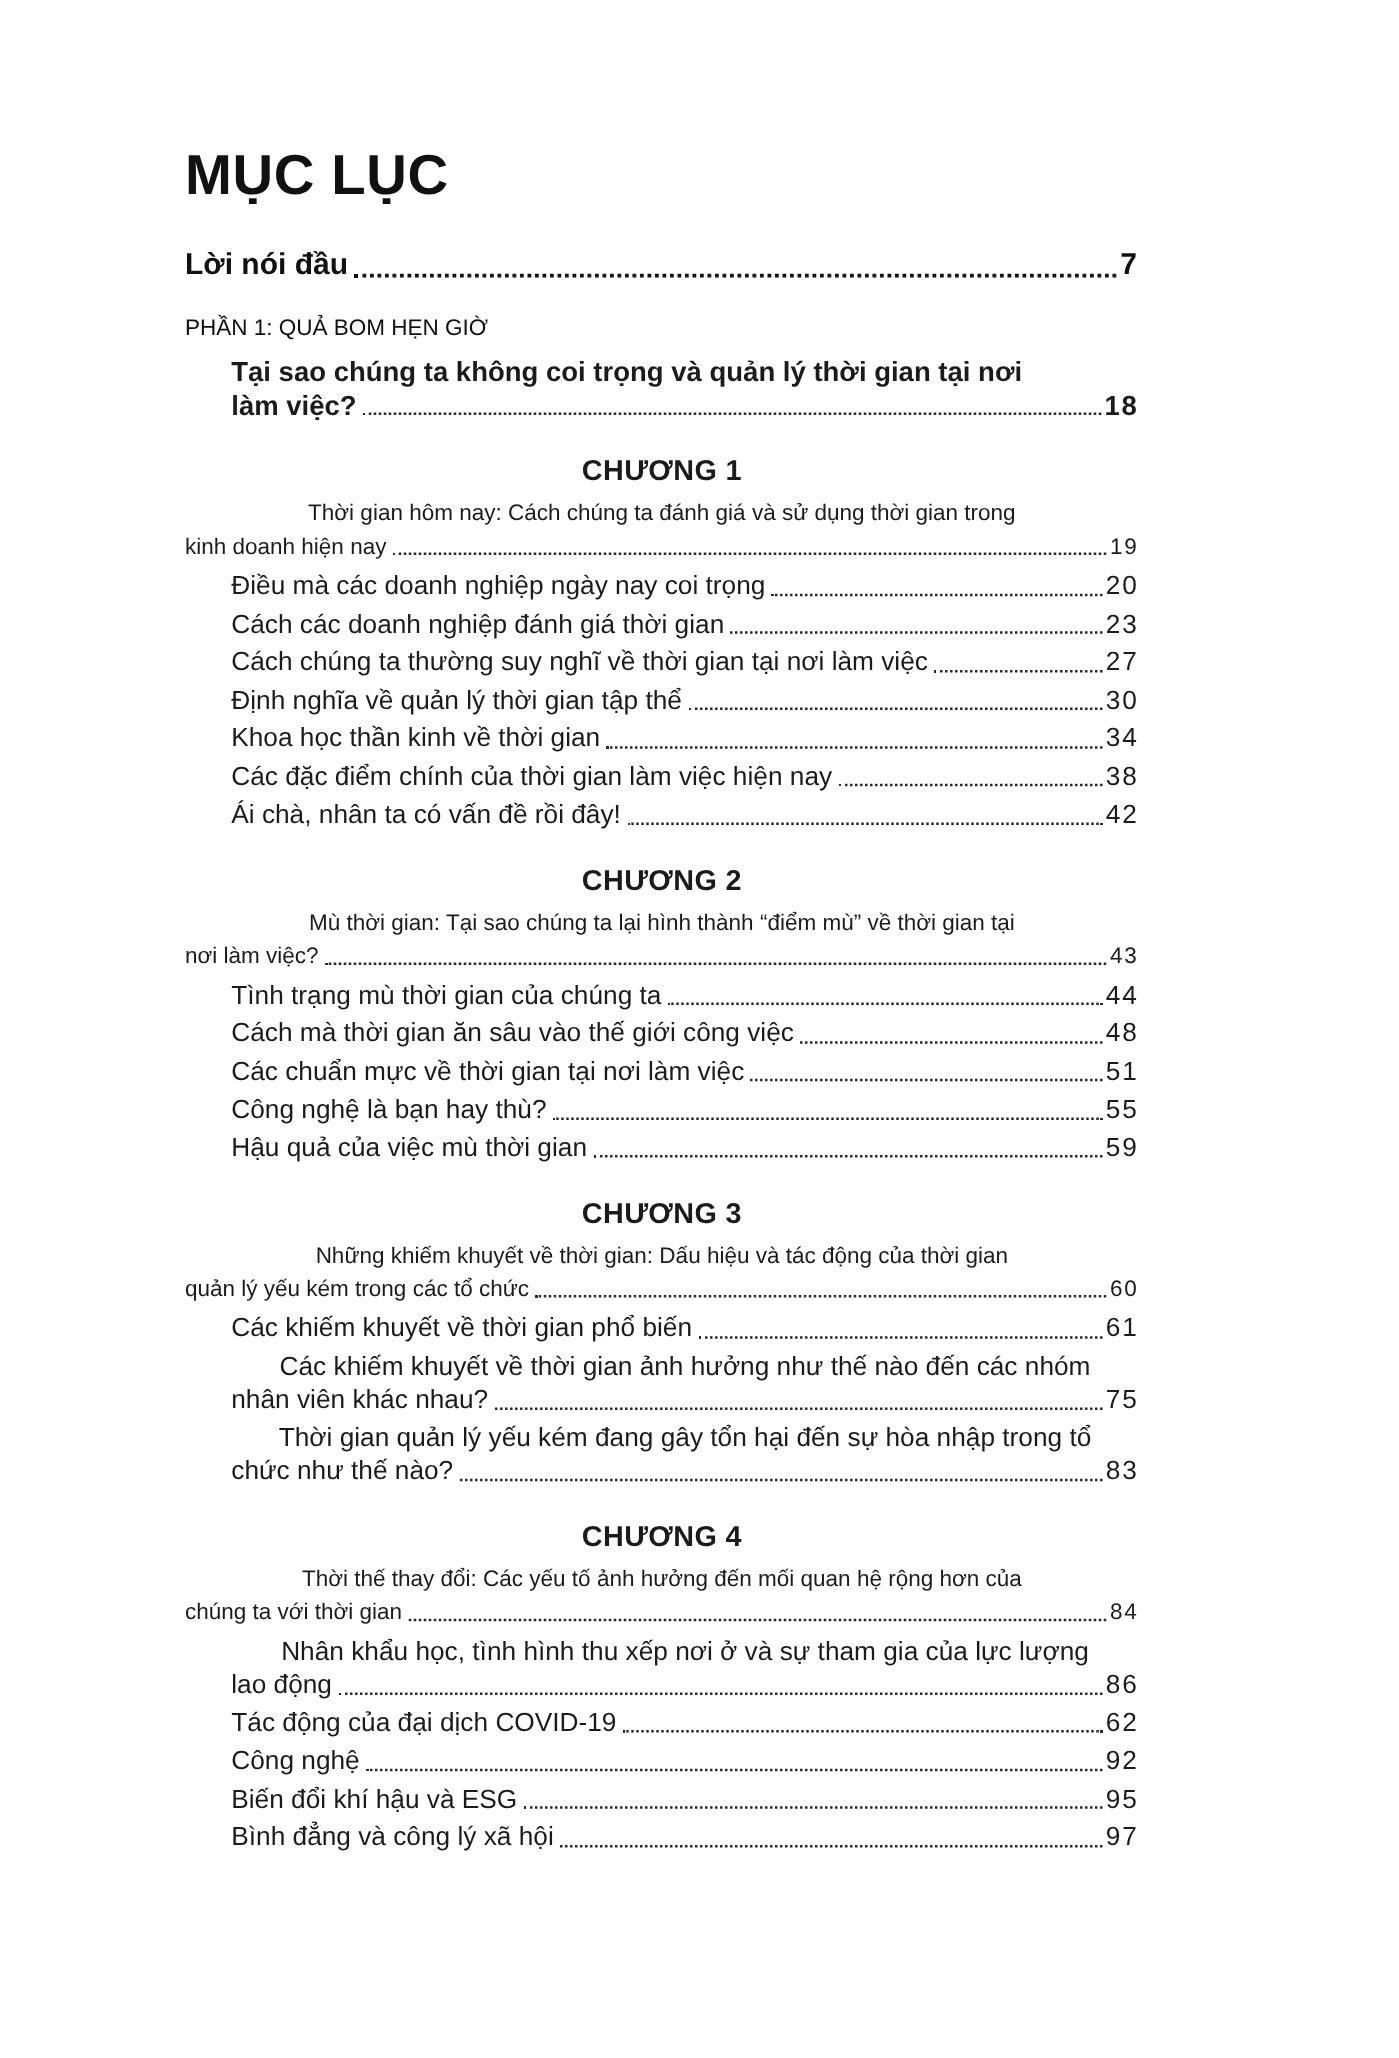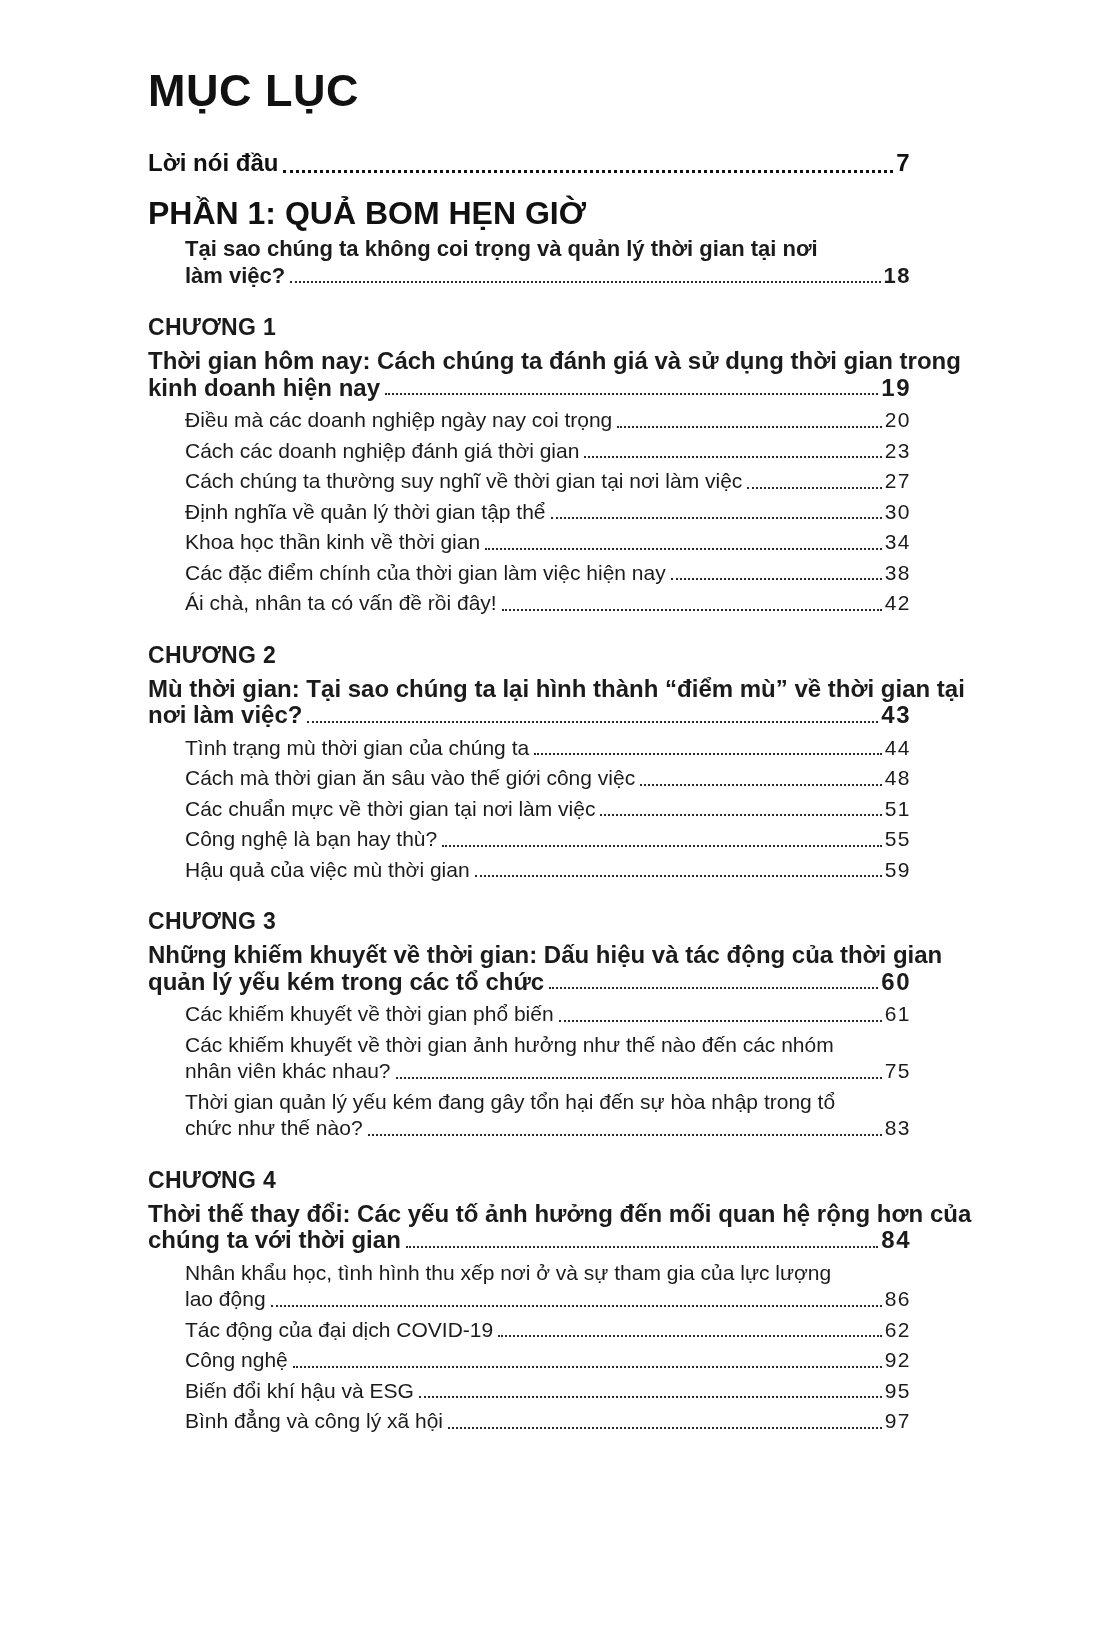--- a/index.html
+++ b/index.html
@@ -11,21 +11,21 @@
     background: #ffffff;
     font-family: "Liberation Sans", "DejaVu Sans", sans-serif;
     color: #1b1b1b;
     overflow: hidden;
   }
   .content {
     position: absolute;
     left: 148px;
     top: 0;
     width: 763px;
-    padding-top: 67px;
+    padding-top: 116px;
     box-sizing: content-box;
   }
   .doc-title {
     font-size: 45px;
     line-height: 1.05;
     font-weight: 800;
     letter-spacing: 0.5px;
     color: #111;
     margin: 0 0 34px 0;
   }
@@ -44,44 +44,44 @@
   .pg { letter-spacing: 1.5px; flex: 0 0 auto; }
 
   .preface-row {
     font-size: 24px;
     font-weight: 800;
     line-height: 30px;
     color: #111;
     margin-bottom: 20px;
   }
   .part-heading {
-    font-size: 32px;
-    font-weight: 700;
+    font-size: 18px;
+    font-weight: 400;
     line-height: 30px;
     color: #111;
     margin-bottom: 7px;
   }
   .part-subtitle {
     font-size: 22px;
     font-weight: 700;
     line-height: 27px;
     padding-left: 37px;
     margin-bottom: 2px;
   }
-  .section { margin-top: 24px; }
+  .section { margin-top: 24px; text-align: center; }
   .chapter-label {
     font-size: 23px;
     font-weight: 600;
     letter-spacing: 0.3px;
     line-height: 29px;
     margin-bottom: 6px;
   }
   .chapter-title {
-    font-size: 24px;
-    font-weight: 700;
+    font-size: 18px;
+    font-weight: 400;
     line-height: 26.5px;
     margin-bottom: 6px;
   }
   .entry {
     font-size: 21px;
     font-weight: 400;
     line-height: 26.5px;
     padding-left: 37px;
     margin-bottom: 4px;
   }

